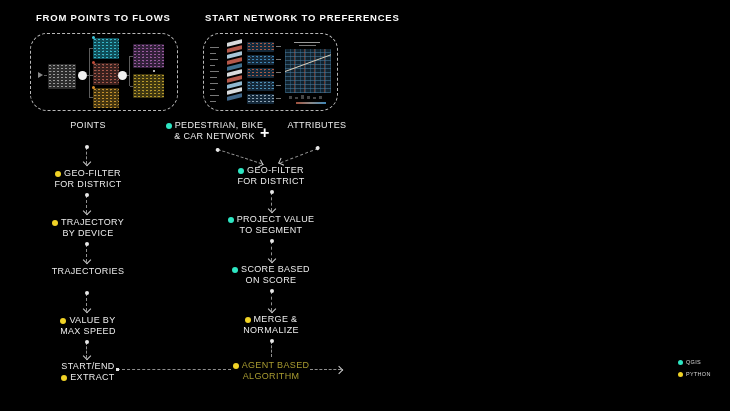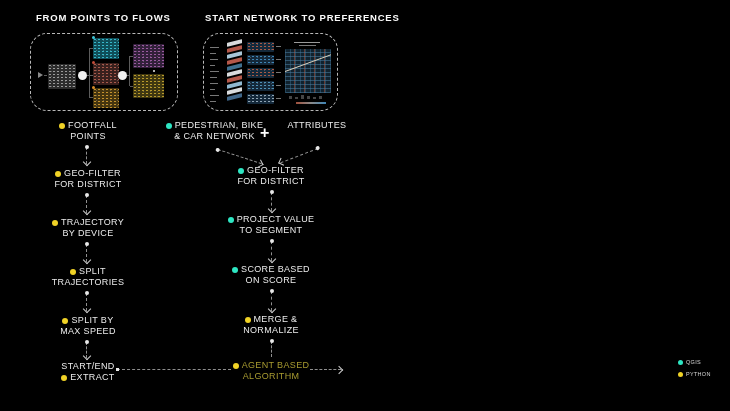--- a/index.html
+++ b/index.html
@@ -127,21 +127,20 @@
     <div class="bar" style="left:85px;top:62px;height:3px;"></div>
     <div class="bar" style="left:91px;top:63px;height:2px;"></div>
     <div class="bar" style="left:97px;top:61px;height:4px;"></div>
     <div class="bar" style="left:103px;top:62px;height:3px;"></div>
     <div class="bar" style="left:109px;top:63px;height:2px;"></div>
     <div class="bar" style="left:115px;top:62px;height:3px;"></div>
     <div class="grad" style="left:92px;top:68px;width:30px;"></div>
   </div>
 
   <div class="step" style="left:33px;top:120px;width:110px;">
-    <div><span class="sdot" style="background-color: rgb(240, 210, 38);"></span><span>FOOTFALL</span></div>
     <div>POINTS</div>
   </div>
   <div class="vconn" style="left:86px;top:147px;height:17px;">
       <i class="vdot"></i>
       <i class="varr"></i>
     </div>
 
   <div class="step" style="left:33px;top:168px;width:110px;">
     <div><span class="sdot" style="background-color: rgb(240, 210, 38);"></span><span>GEO-FILTER</span></div>
     <div>FOR DISTRICT</div>
@@ -154,30 +153,29 @@
   <div class="step" style="left:33px;top:217px;width:110px;">
     <div><span class="sdot" style="background-color: rgb(240, 210, 38);"></span><span>TRAJECTORY</span></div>
     <div>BY DEVICE</div>
   </div>
   <div class="vconn" style="left:86px;top:244px;height:18px;">
       <i class="vdot"></i>
       <i class="varr"></i>
     </div>
 
   <div class="step" style="left:33px;top:266px;width:110px;">
-    <div><span class="sdot" style="background-color: rgb(240, 210, 38);"></span><span>SPLIT</span></div>
     <div>TRAJECTORIES</div>
   </div>
   <div class="vconn" style="left:86px;top:293px;height:18px;">
       <i class="vdot"></i>
       <i class="varr"></i>
     </div>
 
   <div class="step" style="left:33px;top:315px;width:110px;">
-    <div><span class="sdot" style="background-color: rgb(240, 210, 38);"></span><span>SPLIT BY</span></div>
+    <div><span class="sdot" style="background-color: rgb(240, 210, 38);"></span><span>VALUE BY</span></div>
     <div>MAX SPEED</div>
   </div>
   <div class="vconn" style="left:86px;top:342px;height:16px;">
       <i class="vdot"></i>
       <i class="varr"></i>
     </div>
 
   <div class="step" style="left:33px;top:361px;width:110px;">
     <div>START/END</div>
     <div><span class="sdot" style="background-color: rgb(240, 210, 38);"></span><span>EXTRACT</span></div>

